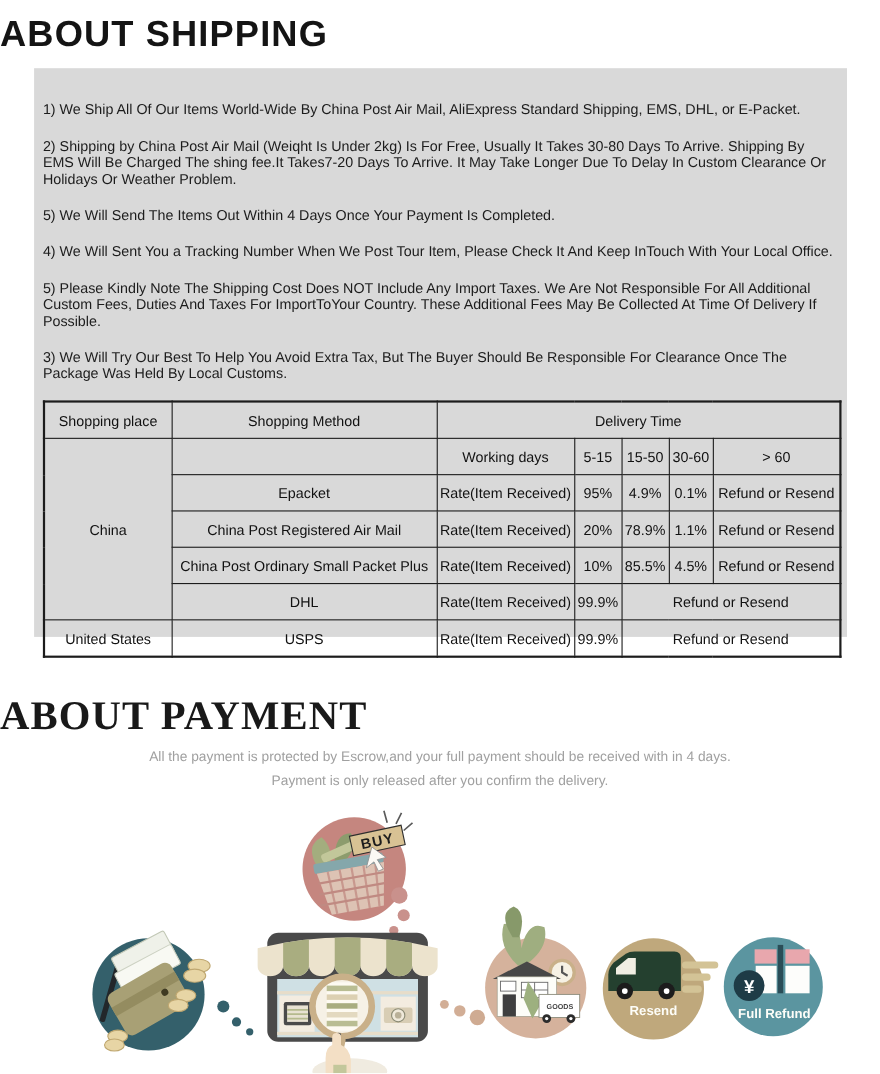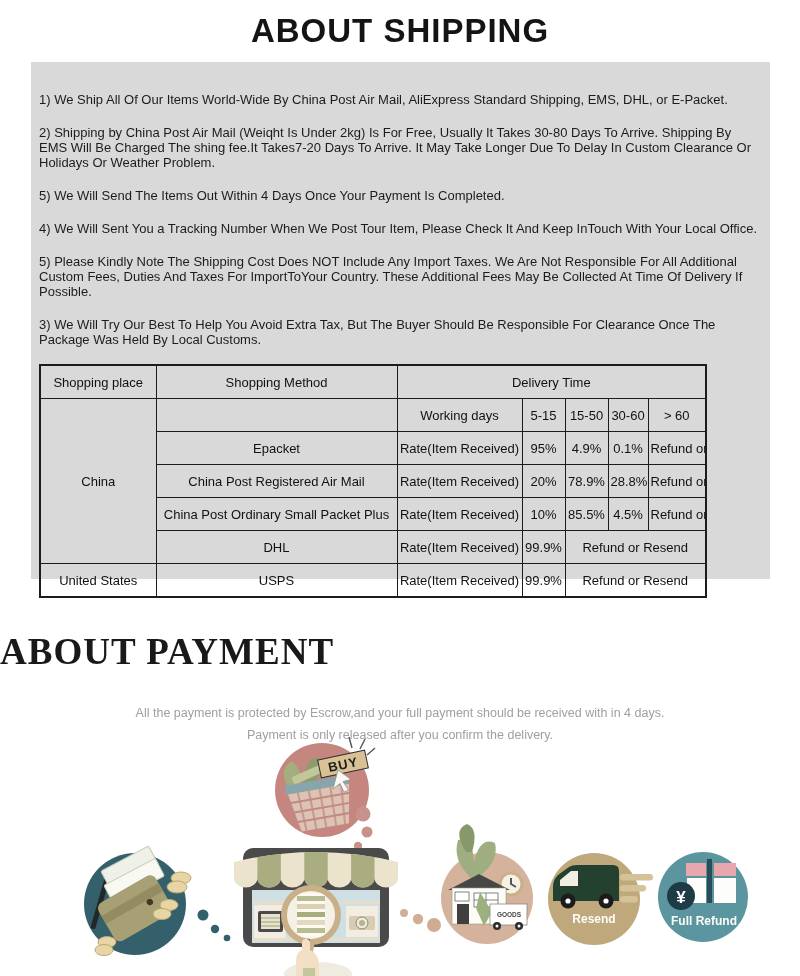--- a/index.html
+++ b/index.html
@@ -1,29 +1,29 @@
 <!DOCTYPE html>
 <html><head>
 <meta charset="utf-8">
 <style>
   html,body{margin:0;padding:0;background:#fff;}
   .page{position:relative;width:800px;height:976px;background:#ffffff;overflow:hidden;
         font-family:"Liberation Sans",sans-serif;color:#1b1b1b;}
-  .shipping-title{position:absolute;top:12px;left:0;width:100%;margin:0;text-align:center;
+  .shipping-title{position:absolute;top:12px;left:0;width:100%;margin:0;text-align:left;
         font-size:33px;font-weight:bold;letter-spacing:1px;color:#141414;}
   .panel{position:absolute;left:31px;top:62px;width:739px;height:517px;background:#d9d9d9;
         box-sizing:border-box;padding:12px 8px 0 8px;}
   .panel p{margin:18px 0 11px 0;font-size:13px;line-height:15px;color:#1c1c1c;}
-  .ship-table{width:668px;border-collapse:collapse;table-layout:fixed;margin-top:17px;
+  .ship-table{width:726px;border-collapse:collapse;table-layout:fixed;margin-top:17px;
         border:2px solid #1c1c1c;}
   .ship-table td{border:1px solid #1c1c1c;height:32px;text-align:center;vertical-align:middle;
         font-size:13px;color:#111;padding:0 2px;white-space:nowrap;overflow:hidden;}
   .payment-title{position:absolute;top:630px;left:0;width:100%;margin:0;text-align:left;
         font-family:"Liberation Serif",serif;font-size:37px;font-weight:bold;letter-spacing:1px;color:#191919;}
-  .payment-sub{position:absolute;top:702px;left:0;width:100%;text-align:center;
+  .payment-sub{position:absolute;top:677px;left:0;width:100%;text-align:center;
         color:#a0a0a0;font-size:12.5px;line-height:22px;}
   .icons-band{position:absolute;left:0;top:728px;width:800px;height:248px;}
   .svg-label{font-family:"Liberation Sans",sans-serif;}
 </style>
 </head>
 <body>
 
 <div class="page">
 
   <h1 class="shipping-title">ABOUT SHIPPING</h1>
@@ -67,21 +67,21 @@
           <td>95%</td>
           <td>4.9%</td>
           <td>0.1%</td>
           <td>Refund or Resend</td>
         </tr>
         <tr>
           <td>China Post Registered Air Mail</td>
           <td>Rate(Item Received)</td>
           <td>20%</td>
           <td>78.9%</td>
-          <td>28.8%</td>
+          <td>1.1%</td>
           <td>Refund or Resend</td>
         </tr>
         <tr>
           <td>China Post Ordinary Small Packet Plus</td>
           <td>Rate(Item Received)</td>
           <td>10%</td>
           <td>85.5%</td>
           <td>4.5%</td>
           <td>Refund or Resend</td>
         </tr>

